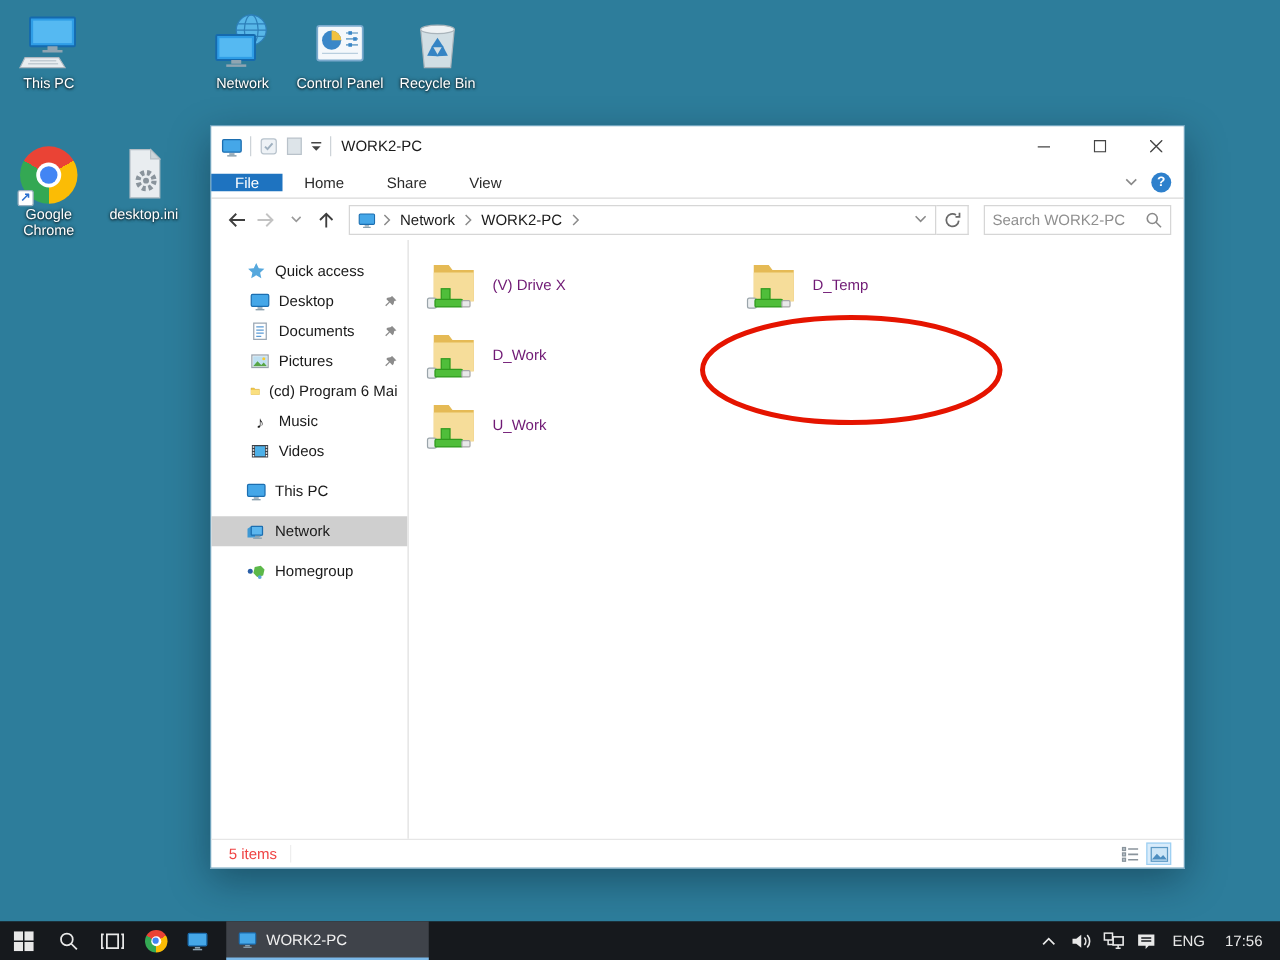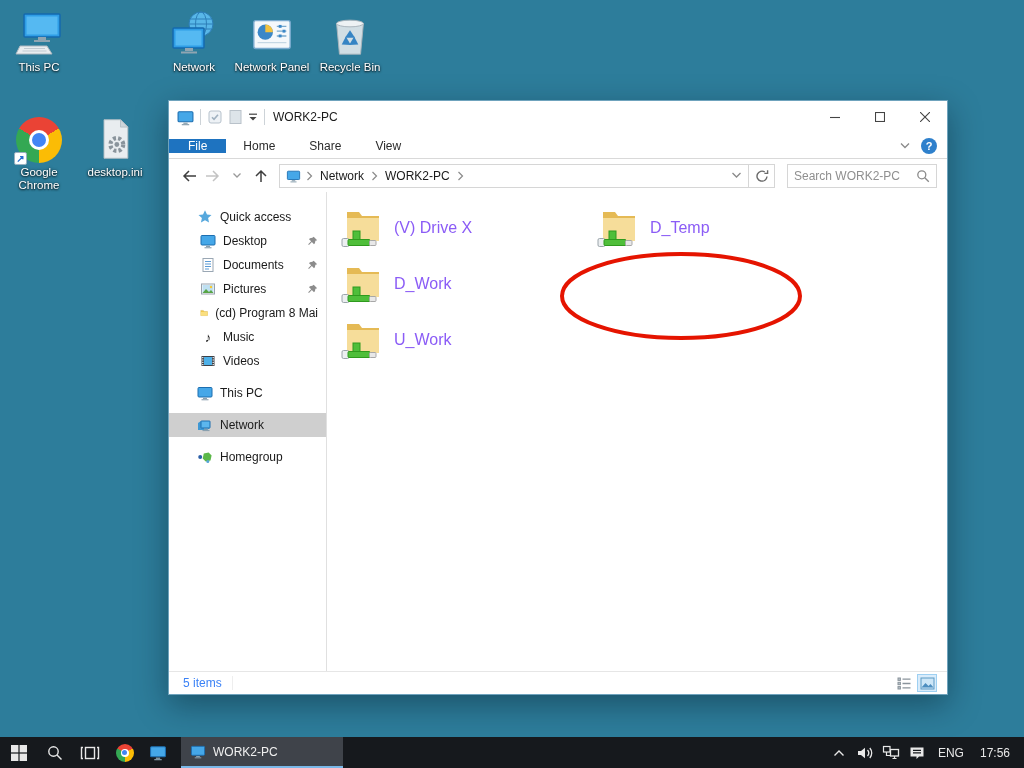--- a/index.html
+++ b/index.html
@@ -49,24 +49,24 @@
   .srow { height:24px; display:flex; align-items:center; gap:7px; padding-left:28px; padding-right:8px; font-size:12px; color:#1a1a1a; white-space:nowrap; }
   .srow.child { padding-left:31px; }
   .srow .pin { margin-left:auto; }
   .srow.sel { background:#cfcfcf; }
   .sgap { height:8px; }
   .note-glyph { font-size:13px; color:#222; width:16px; text-align:center; }
 
   .content { flex:1; position:relative; padding:8px 0 0 14px; }
   .tiles { display:grid; grid-template-rows:repeat(3,56px); grid-template-columns:256px 256px; grid-auto-flow:column; }
   .tile { display:flex; align-items:center; gap:9px; }
-  .tile .name { font-size:16px; color:#8b5cf6; }
+  .tile .name { font-size:12px; color:#701a75; }
 
   .statusbar { height:23px; border-top:1px solid #e6e6e6; display:flex; align-items:center; padding:0 10px 0 14px; flex:0 0 auto; }
-  .statusbar .count { color:#3b82f6; font-size:12px; padding-right:10px; border-right:1px solid #eee; }
+  .statusbar .count { color:#ef4444; font-size:12px; padding-right:10px; border-right:1px solid #eee; }
   .viewbtns { margin-left:auto; display:flex; gap:3px; }
   .vbtn { width:20px; height:18px; display:flex; align-items:center; justify-content:center; border:1px solid transparent; }
   .vbtn.sel { background:#d9ecfb; border-color:#9ed0f2; }
 
   
   #annot { position:absolute; left:558px; top:250px; pointer-events:none; }
 
   
   #taskbar { position:absolute; left:0; bottom:0; width:1024px; height:31px; background:#16191d; display:flex; align-items:center; color:#e8e8e8; }
   .tbtn { height:31px; display:flex; align-items:center; justify-content:center; }
@@ -116,21 +116,21 @@
           <rect x="5" y="9" width="38" height="29" rx="2" fill="#f4f8fb" stroke="#7aaace" stroke-width="1.5"></rect>
           <circle cx="17" cy="21" r="8" fill="#3a87c8"></circle>
           <path d="M17 13a8 8 0 0 1 8 8h-8z" fill="#f2c23e"></path>
           <path d="M29 15h10M29 20h10M29 25h10" stroke="#7aaace" stroke-width="1.4"></path>
           <rect x="31" y="13.5" width="3" height="3" fill="#3a87c8"></rect>
           <rect x="35" y="18.5" width="3" height="3" fill="#3a87c8"></rect>
           <rect x="31" y="23.5" width="3" height="3" fill="#3a87c8"></rect>
           <path d="M9 32h30" stroke="#b8cede"></path>
         </svg>
     </div>
-    <div class="lbl">Network Panel</div>
+    <div class="lbl">Control Panel</div>
   </div>
 
   <div class="dicon" style="left:312px; top:8px;">
     <div class="ic">
       <svg width="46" height="46" viewBox="0 0 48 48">
           <path d="M10 12h28l-3 32H13z" fill="#e3e9ec" fill-opacity=".9" stroke="#a9b4bb"></path>
           <ellipse cx="24" cy="12" rx="14" ry="3.5" fill="#eef2f4" stroke="#a9b4bb"></ellipse>
           <g fill="#3584c4" transform="translate(24,29)">
             <path d="M0 -10l5.2 8h-10.4z"></path>
             <path d="M0 -10l5.2 8h-10.4z" transform="rotate(120)"></path>
@@ -328,21 +328,21 @@
           <svg class="pin" width="11" height="11" viewBox="0 0 12 12">
               <path d="M7.3.9l3.8 3.8-1.9.6-.6 2.6-1 1-2.3-2.3-3.2 3.2-.8-.8 3.2-3.2L2.2 3.5l1-1 2.6-.6z" fill="#8c8c8c"></path>
             </svg>
         </div>
 
         <div class="srow child">
           <svg width="16" height="16" viewBox="0 0 16 16">
               <path d="M1.5 3h5l1.5 2h6.5v8h-13z" fill="#f2c94c" stroke="#caa23a" stroke-width=".6"></path>
               <path d="M1.5 6h13v7h-13z" fill="#fadf7f"></path>
             </svg>
-          <span>(cd) Program 8 Mai</span>
+          <span>(cd) Program 6 Mai</span>
         </div>
 
         <div class="srow child">
           <span class="note-glyph">♪</span>
           <span>Music</span>
         </div>
 
         <div class="srow child">
           <svg width="16" height="16" viewBox="0 0 16 16">
               <rect x="1.5" y="3" width="13" height="10" fill="#3c4148"></rect>

